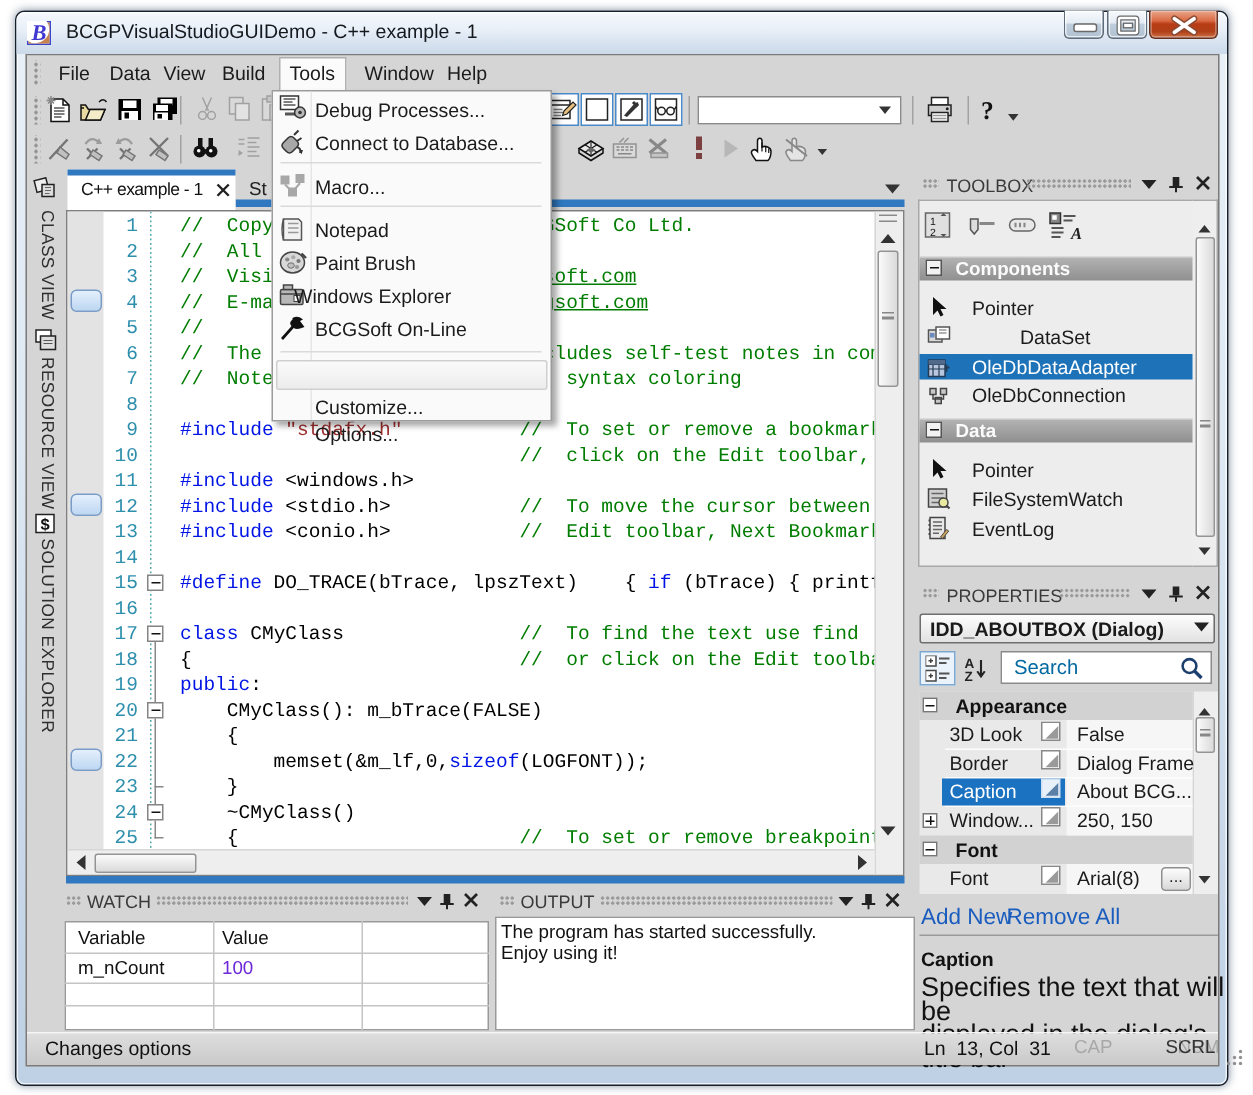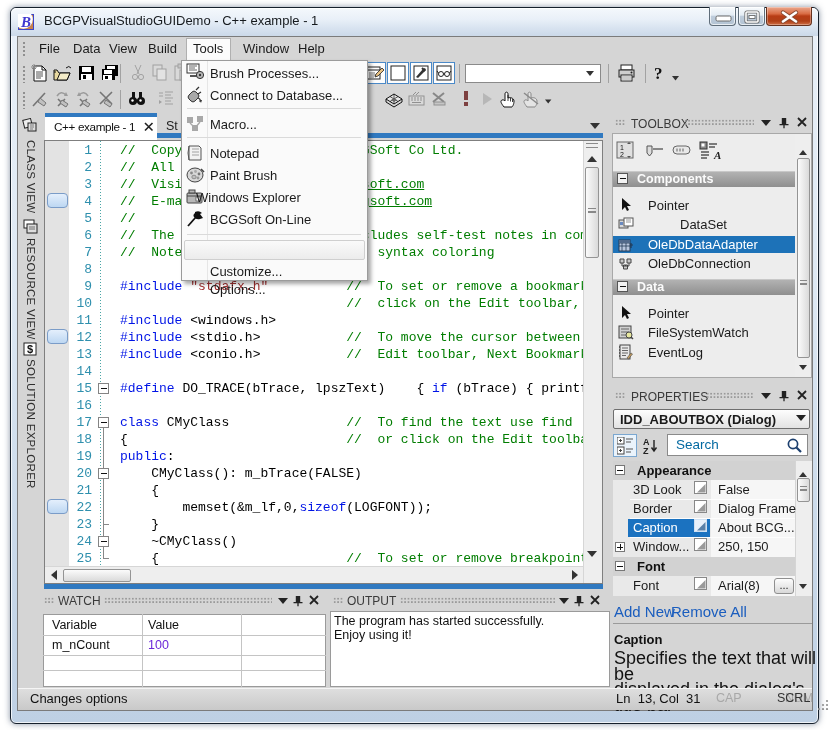--- a/index.html
+++ b/index.html
@@ -569,21 +569,21 @@
 
 <div class="abs" style="left:181px;top:60px;width:187px;height:221px;background:#fafafa;border:1px solid #9b9b9b;box-shadow:3px 3px 4px rgba(0,0,0,.35);"></div>
 <div class="abs" style="left:207px;top:61px;width:1px;height:219px;background:#e6e6e6;"></div>
 <svg class="abs" style="left:186px;top:63px" width="20" height="18">
     <rect x="1" y="1" width="12" height="9" fill="#fff" stroke="#333"></rect>
     <path d="M3 3 h8 M3 5 h6 M3 7 h8" stroke="#555" stroke-width=".9"></path>
     <rect x="4" y="12" width="7" height="2" fill="#555"></rect>
     <circle cx="14" cy="12" r="3.6" fill="#b8b8b8" stroke="#333"></circle>
     <circle cx="14" cy="12" r="1.2" fill="#333"></circle>
   </svg>
-<div class="abs mi" style="left:210px;top:66px;">Brush Processes...</div>
+<div class="abs mi" style="left:210px;top:66px;">Debug Processes...</div>
 <svg class="abs" style="left:186px;top:86px" width="20" height="18">
     <path d="M3 13 q-2 -2 0 -4 l3 -3 q2 -2 4 0 l2 2 q2 2 0 4 l-3 3 q-2 2 -4 0 Z" fill="#a8a8a8" stroke="#333"></path>
     <path d="M10 4 l3 -3 M12 8 l3 -2" stroke="#333" stroke-width="1.3"></path>
     <path d="M12 12 q3 1 2 4" fill="none" stroke="#333" stroke-width="1.3"></path>
     <path d="M14 14 l2 0 l-1 3 Z" fill="#333"></path>
   </svg>
 <div class="abs mi" style="left:210px;top:88px;">Connect to Database...</div>
 <div class="abs" style="left:187px;top:108px;width:174px;height:1px;background:#dadada;"></div>
 <svg class="abs" style="left:186px;top:115px" width="20" height="18" opacity=".85">
     <rect x="1" y="2" width="6" height="6" fill="#9a9a9a"></rect>

